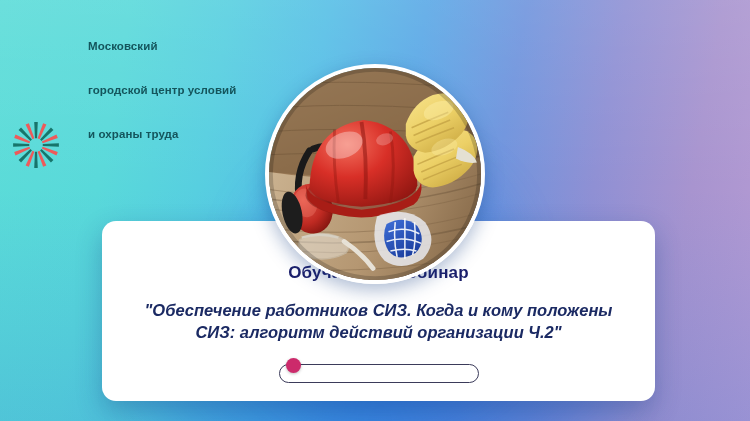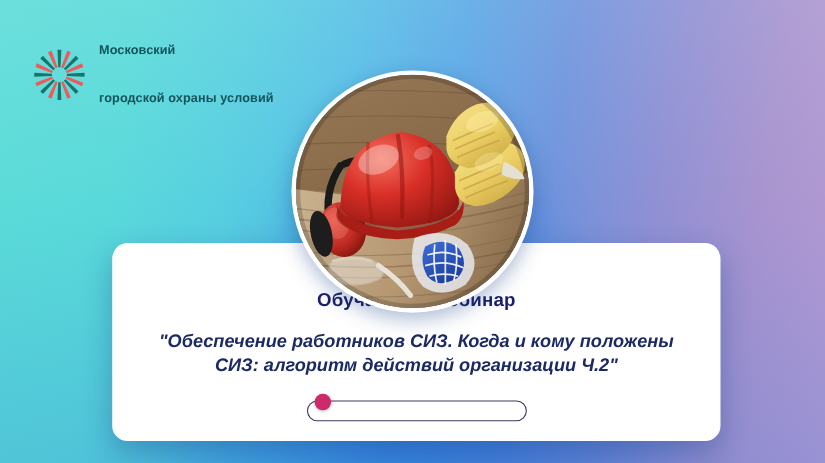--- a/index.html
+++ b/index.html
@@ -60,25 +60,25 @@
                 rgba(30,110,220,0.62) 0%,
                 rgba(30,110,220,0.30) 50%,
                 rgba(30,110,220,0.0) 75%);
     filter: blur(14px);
     pointer-events: none;
   }
 
   
   .logo-block {
     position: absolute;
-    left: 28px;
+    left: 10px;
     top: 10px;
     display: flex;
-    align-items: center;
-    gap: 10px;
+    align-items: flex-end;
+    gap: 26px;
   }
   .logo-mark { width: 52px; height: 52px; display: block; flex: none; }
   .logo-text {
     font-size: 11.5px;
     line-height: 14.6px;
     font-weight: 700;
     color: #14555c;
     letter-spacing: 0.1px;
     white-space: pre;
   }
@@ -232,21 +232,22 @@
         <g transform="rotate(315)">
             <path d="M -3.4 -44 L 3.4 -44 L 2.0 -13 L -2.0 -13 Z" fill="#17756b"></path>
           </g>
         <g transform="rotate(337.5)">
             <path d="M -3.4 -44 L 3.4 -44 L 2.0 -13 L -2.0 -13 Z" fill="#ee5a5a"></path>
           </g>
       </g>
     </svg>
     <div class="logo-text">
       <span class="logo-line">Московский</span>
-      <span class="logo-line">городской охраны условий</span>
+      <span class="logo-line">городской центр условий</span>
+      <span class="logo-line">и охраны труда</span>
     </div>
   </div>
 
   <div class="photo-circle">
     <svg class="photo-svg" viewBox="0 0 220 220" aria-hidden="true">
       <defs>
         <linearGradient id="woodG" x1="0" y1="0" x2="0.4" y2="1">
           <stop offset="0%" stop-color="#b99a74"></stop>
           <stop offset="45%" stop-color="#9d7c57"></stop>
           <stop offset="100%" stop-color="#6d5238"></stop>

